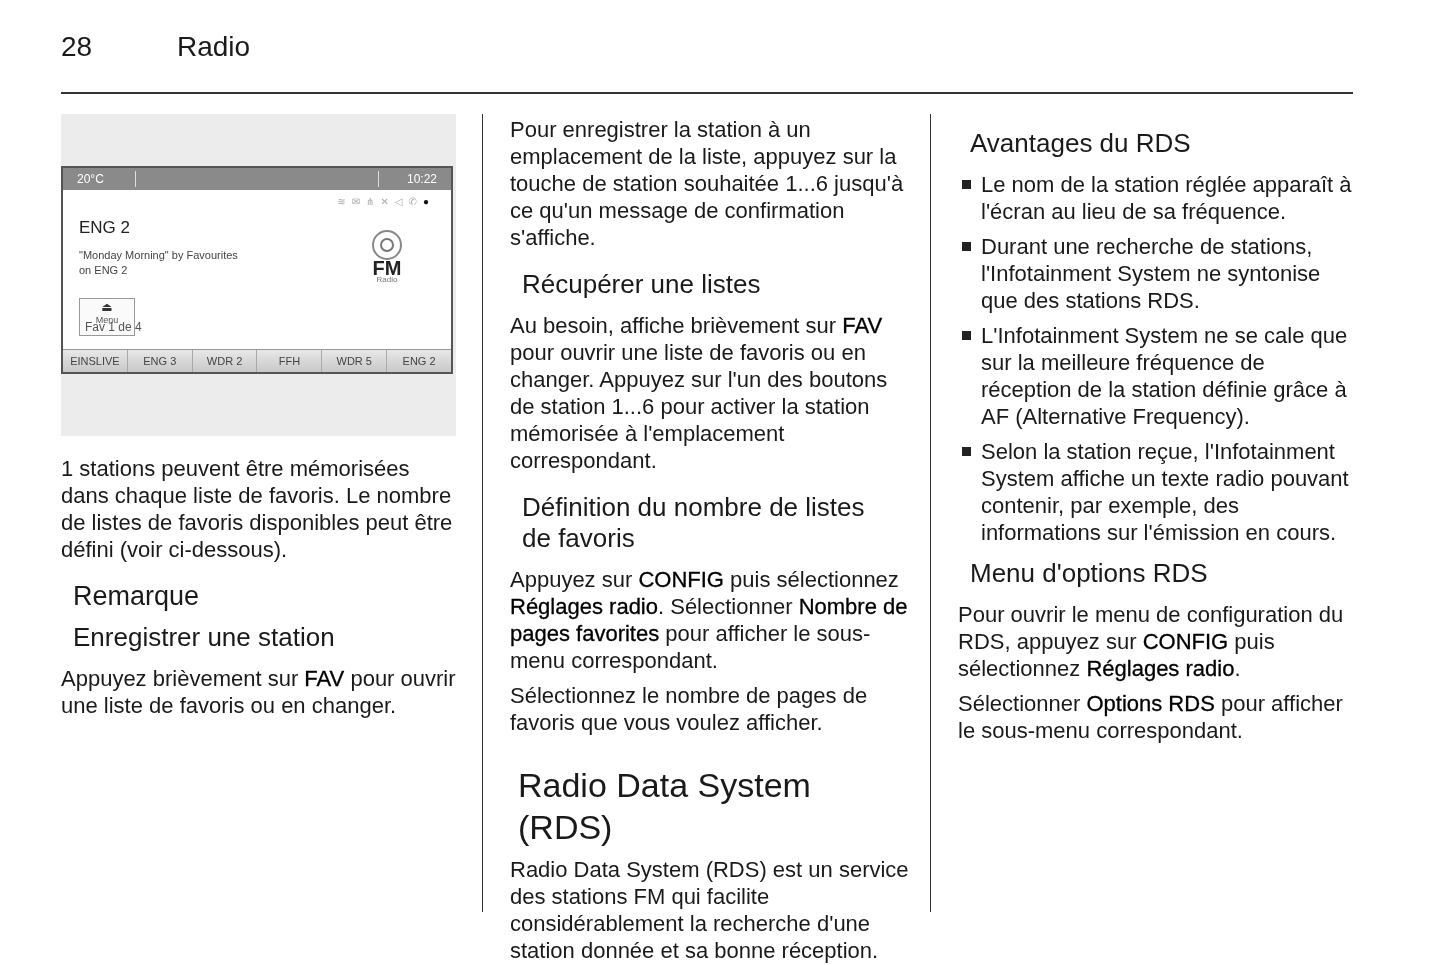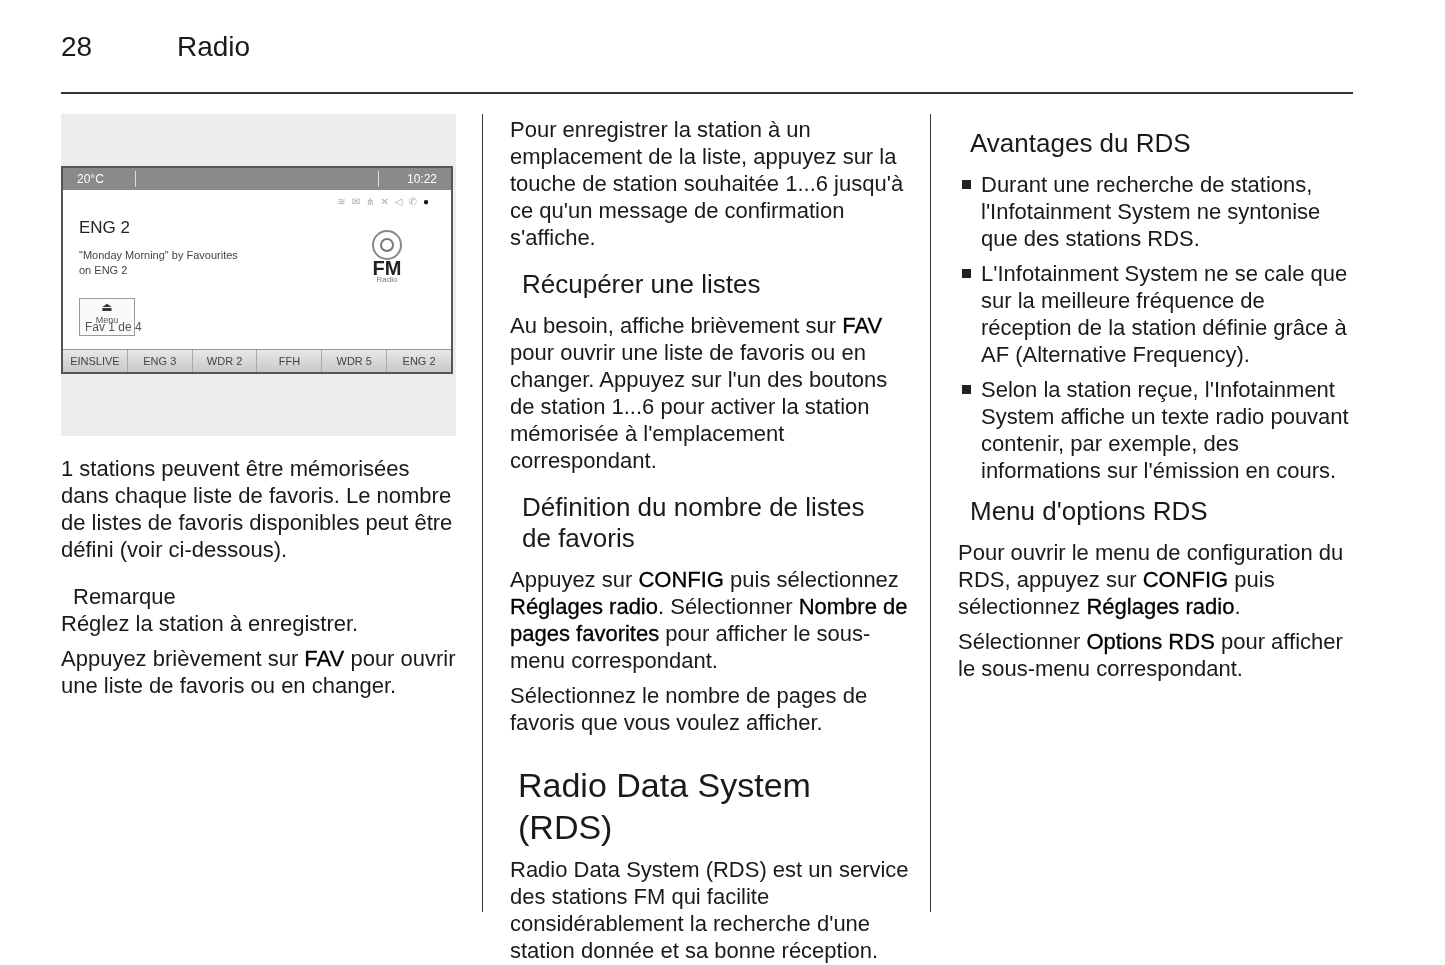--- a/index.html
+++ b/index.html
@@ -13,21 +13,21 @@
   .col { position: absolute; top: 114px; }
   .col1 { left: 61px; width: 400px; }
   .col2 { left: 510px; width: 400px; }
   .col3 { left: 958px; width: 400px; }
   .vline { position: absolute; top: 114px; height: 798px; width: 1px; background: #333; }
   p { margin: 0 0 8px 0; font-size: 22px; line-height: 27px; }
   h2 { margin: 12px; font-size: 26px; line-height: 31px; font-weight: normal; }
   h1 { margin: 8px; font-size: 34px; line-height: 42px; font-weight: normal; }
   b { font-weight: normal; color: #000; -webkit-text-stroke: 0.3px #000; }
   .note { margin-left: 12px; }
-  .note-title { font-size: 22px; line-height: 27px; margin-top: 20px; }
+  .note-title { font-size: 27px; line-height: 27px; margin-top: 20px; }
   ul { margin: 0; padding: 0; list-style: none; }
   li { position: relative; padding-left: 23px; font-size: 22px; line-height: 27px; margin-bottom: 8px; }
   li .bullet { position: absolute; left: 4px; top: 9px; width: 9px; height: 9px; background: #222; }
 
   
   .figure { position: absolute; left: 61px; top: 114px; width: 395px; height: 322px; background: #ececec; }
   .screen { position: absolute; left: 0; top: 52px; width: 392px; height: 208px; background: #fff; border: 2px solid #555; box-sizing: border-box; }
   .scr-top { position: absolute; left: 0; top: 0; width: 100%; height: 22px; background: #8a8a8a; color: #fff; font-size: 12px; }
   .scr-temp { position: absolute; left: 14px; top: 4px; }
   .scr-sep1 { position: absolute; left: 72px; top: 3px; width: 1px; height: 16px; background: #ddd; }
@@ -92,38 +92,39 @@
       <div class="preset">ENG 2</div>
     </div>
   </div>
 </div>
 
 <div class="col col1" style="top:455px">
   <p>1 stations peuvent être mémorisées dans chaque liste de favoris. Le nombre de listes de favoris disponibles peut être défini (voir ci-dessous).</p>
   <div class="note">
     <div class="note-title">Remarque</div>
   </div>
-  <p>Réglez la station à enregistrer.</p>
+  <h2>Enregistrer une station</h2>
   <p><span>Appuyez brièvement sur </span><b>FAV</b><span> pour ouvrir une liste de favoris ou en changer.</span></p>
 </div>
 
 <div class="col col2" style="top:116px">
   <p style="margin-bottom:18px">Pour enregistrer la station à un emplacement de la liste, appuyez sur la touche de station souhaitée 1...6 jusqu'à ce qu'un message de confirmation s'affiche.</p>
   <h2>Récupérer une listes</h2>
   <p style="margin-bottom:18px"><span>Au besoin, affiche brièvement sur </span><b>FAV</b><span> pour ouvrir une liste de favoris ou en changer. Appuyez sur l'un des boutons de station 1...6 pour activer la station mémorisée à l'emplacement correspondant.</span></p>
   <h2>Définition du nombre de listes de favoris</h2>
   <p><span>Appuyez sur </span><b>CONFIG</b><span> puis sélectionnez </span><b>Réglages radio</b><span>. Sélectionner </span><b>Nombre de pages favorites</b><span> pour afficher le sous-menu correspondant.</span></p>
   <p style="margin-bottom:28px">Sélectionnez le nombre de pages de favoris que vous voulez afficher.</p>
   <h1>Radio Data System (RDS)</h1>
   <p>Radio Data System (RDS) est un service des stations FM qui facilite considérablement la recherche d'une station donnée et sa bonne réception.</p>
 </div>
 
 <div class="col col3" style="top:116px">
   <h2>Avantages du RDS</h2>
   <ul>
+    <li><span class="bullet"></span><span>Le nom de la station réglée apparaît à l'écran au lieu de sa fréquence.</span></li>
     <li><span class="bullet"></span><span>Durant une recherche de stations, l'Infotainment System ne syntonise que des stations RDS.</span></li>
     <li><span class="bullet"></span><span>L'Infotainment System ne se cale que sur la meilleure fréquence de réception de la station définie grâce à AF (Alternative Frequency).</span></li>
     <li><span class="bullet"></span><span>Selon la station reçue, l'Infotainment System affiche un texte radio pouvant contenir, par exemple, des informations sur l'émission en cours.</span></li>
   </ul>
   <h2 style="margin-top:12px">Menu d'options RDS</h2>
   <p><span>Pour ouvrir le menu de configuration du RDS, appuyez sur </span><b>CONFIG</b><span> puis sélectionnez </span><b>Réglages radio</b><span>.</span></p>
   <p><span>Sélectionner </span><b>Options RDS</b><span> pour afficher le sous-menu correspondant.</span></p>
 </div>
 
 </body></html>

